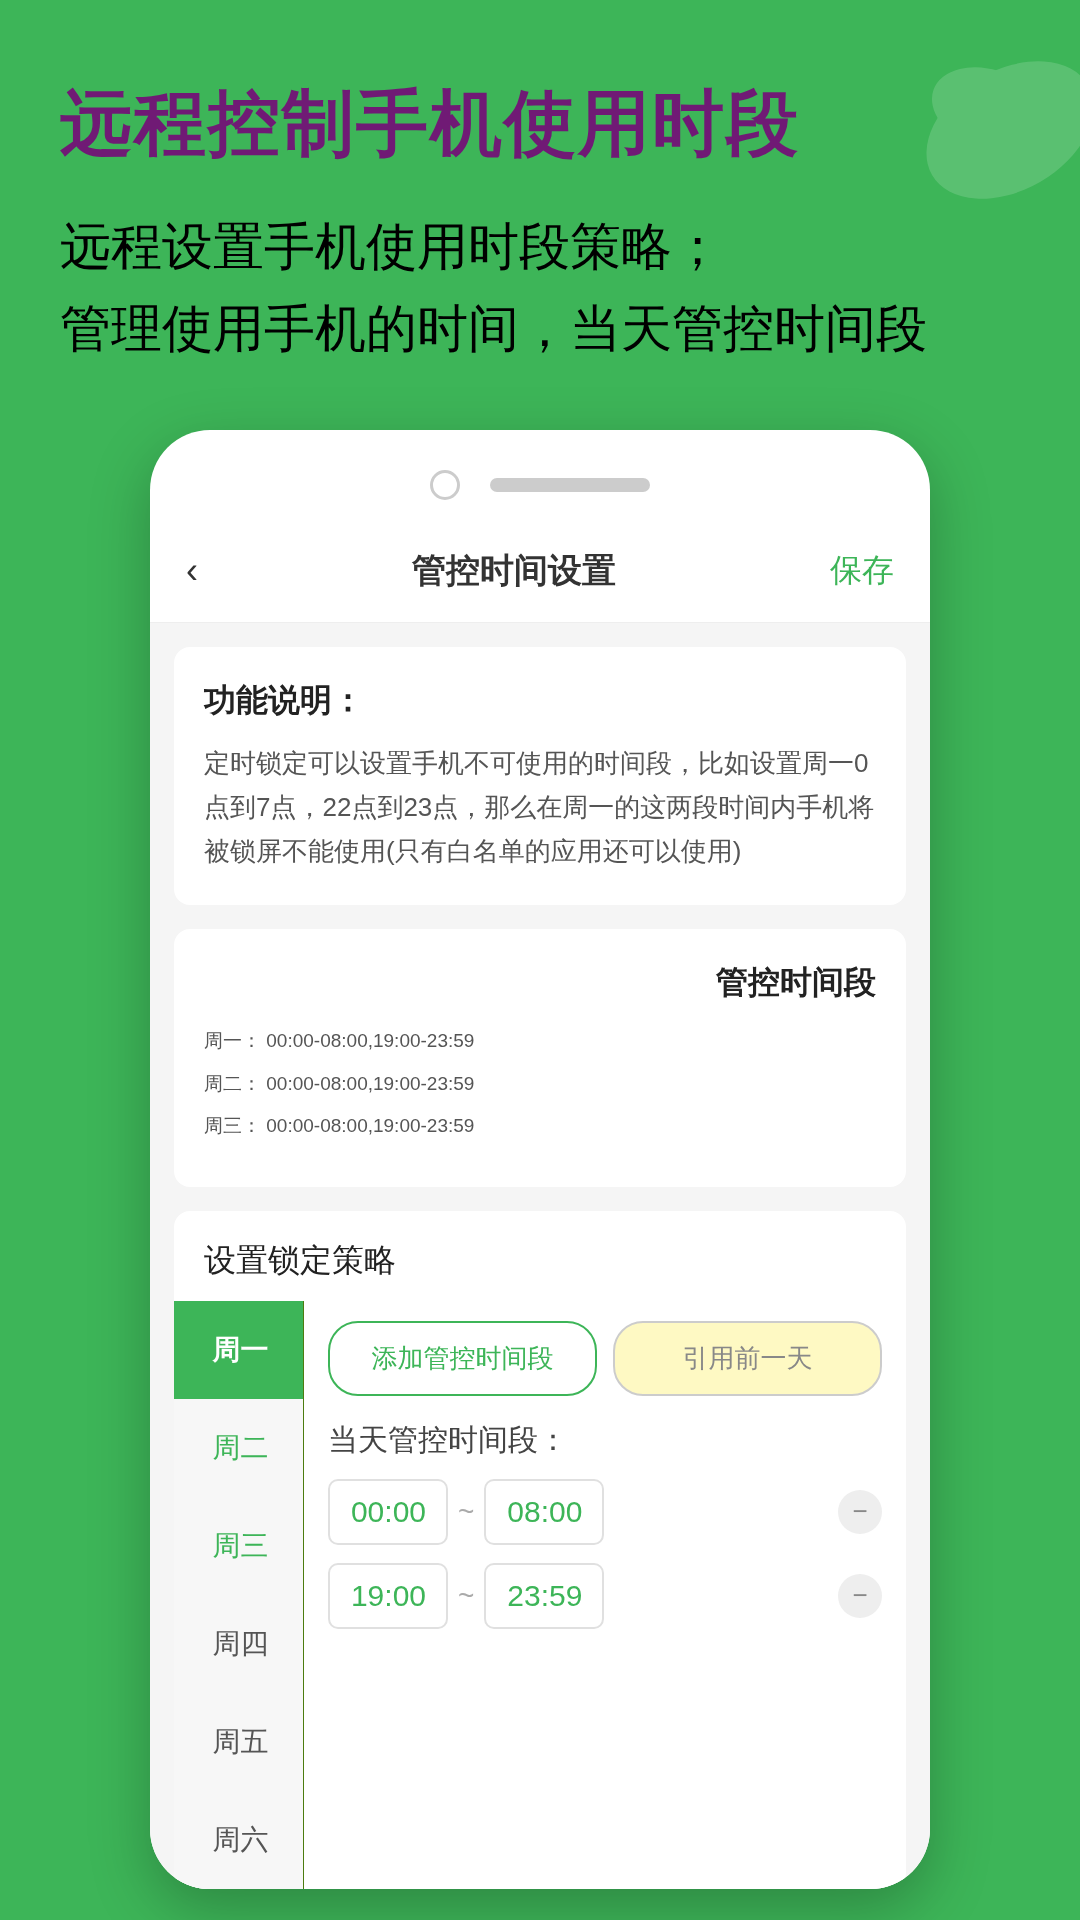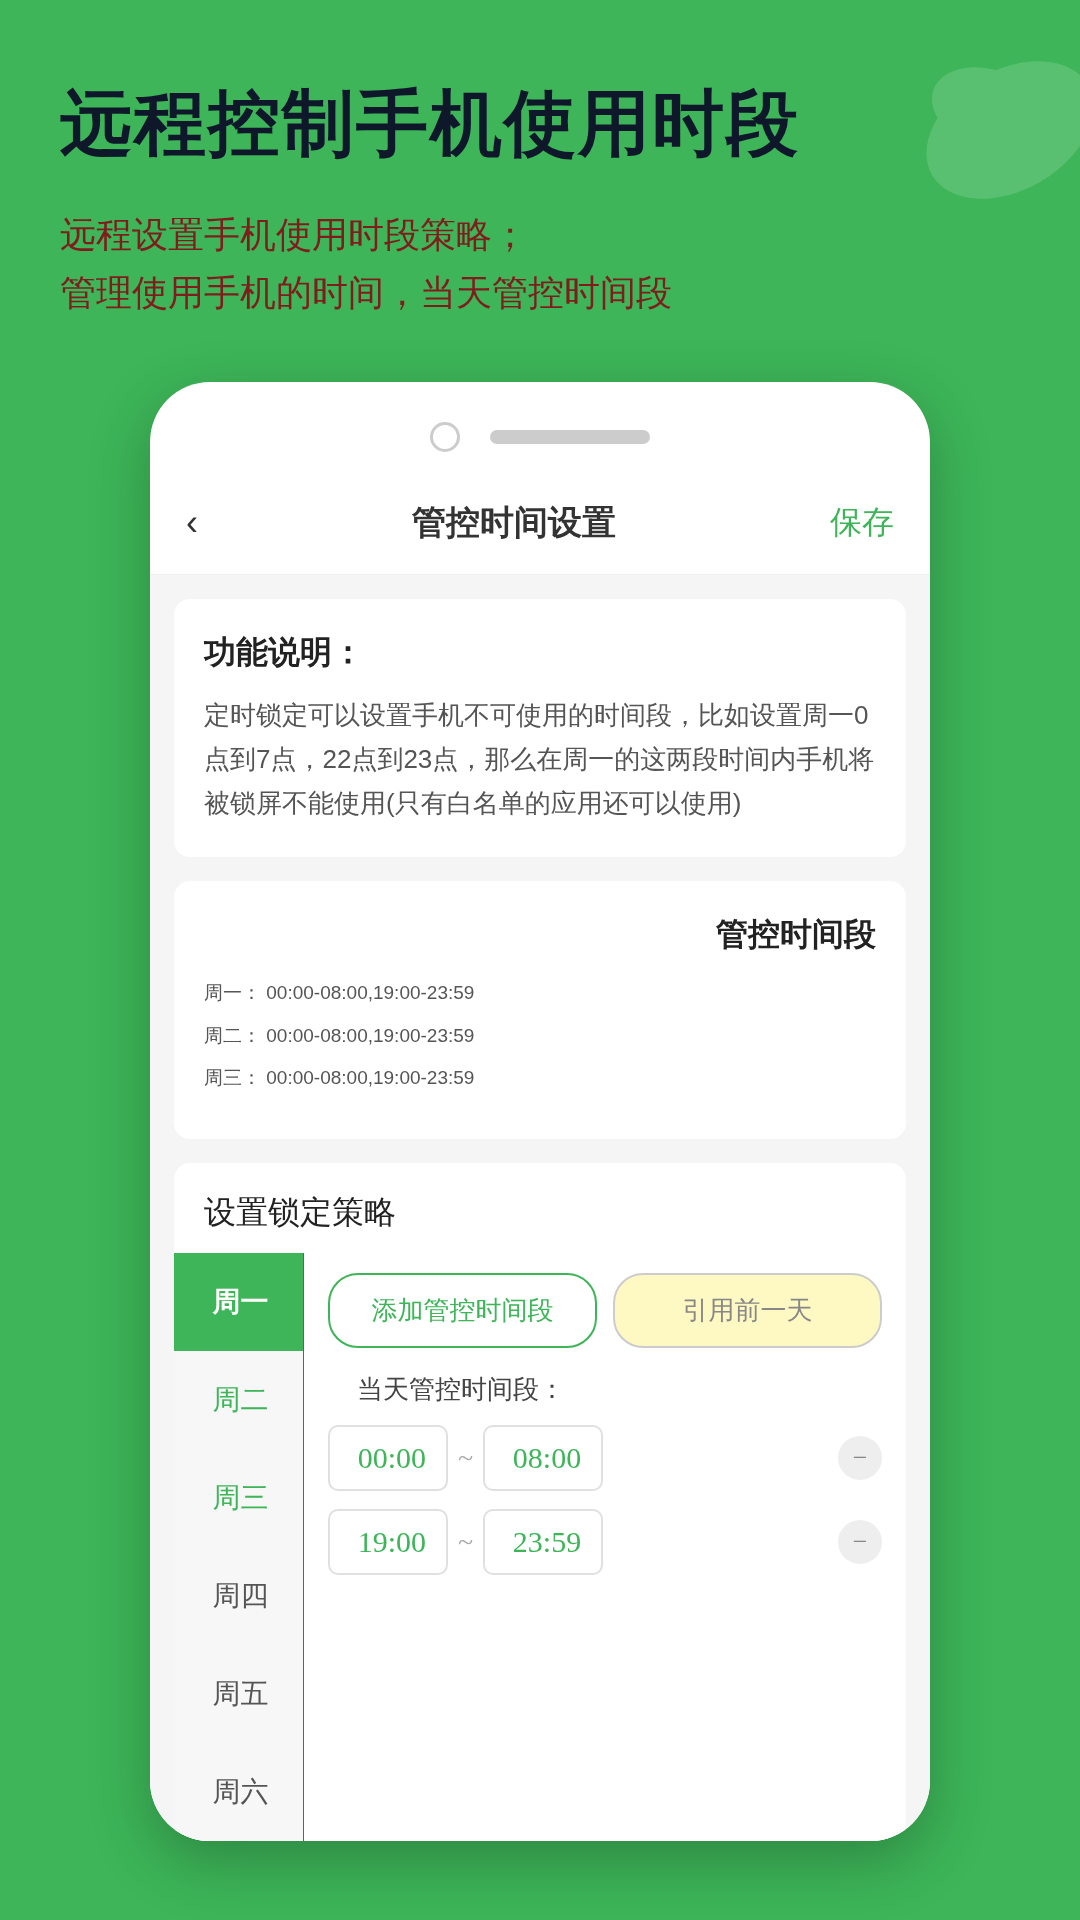--- a/index.html
+++ b/index.html
@@ -12,31 +12,31 @@
       overflow-x: hidden;
     }
 
     .bg-header {
       width: 100%;
       padding: 80px 60px 40px 60px;
       position: relative;
     }
 
     .bg-header h1 {
-      color: #0f172a;
+      color: #701a75;
       font-size: 72px;
       font-weight: 700;
       line-height: 1.2;
       margin-bottom: 40px;
       letter-spacing: 2px;
     }
 
     .bg-header p {
-      color: #7f1d1d;
-      font-size: 36px;
+      color: #000000;
+      font-size: 51px;
       font-weight: 400;
       line-height: 1.6;
     }
 
     
     .phone-container {
       width: 780px;
       margin: 20px auto 0 auto;
       background: white;
       border-radius: 60px;
@@ -177,21 +177,20 @@
       border-left: 4px solid #3db558;
     }
 
     .day-item.has-data {
       color: #3db558;
     }
 
     .strategy-right {
       flex: 1;
       padding: 20px 24px;
-      font-family: Liberation Serif, serif;
     }
 
     .add-row {
       display: flex;
       gap: 16px;
       margin-bottom: 24px;
     }
 
     .btn-add {
       flex: 1;
@@ -211,24 +210,23 @@
       border: 2px solid #ccc;
       border-radius: 30px;
       background: #fef9c3;
       color: #888;
       font-size: 26px;
       text-align: center;
       cursor: pointer;
     }
 
     .current-label {
-      font-size: 26px;
+      font-size: 30px;
       color: #444;
       margin-bottom: 18px;
-      margin-left: 29px;
     }
 
     .time-range-row {
       display: flex;
       align-items: center;
       gap: 10px;
       margin-bottom: 18px;
     }
 
     .time-pill {

